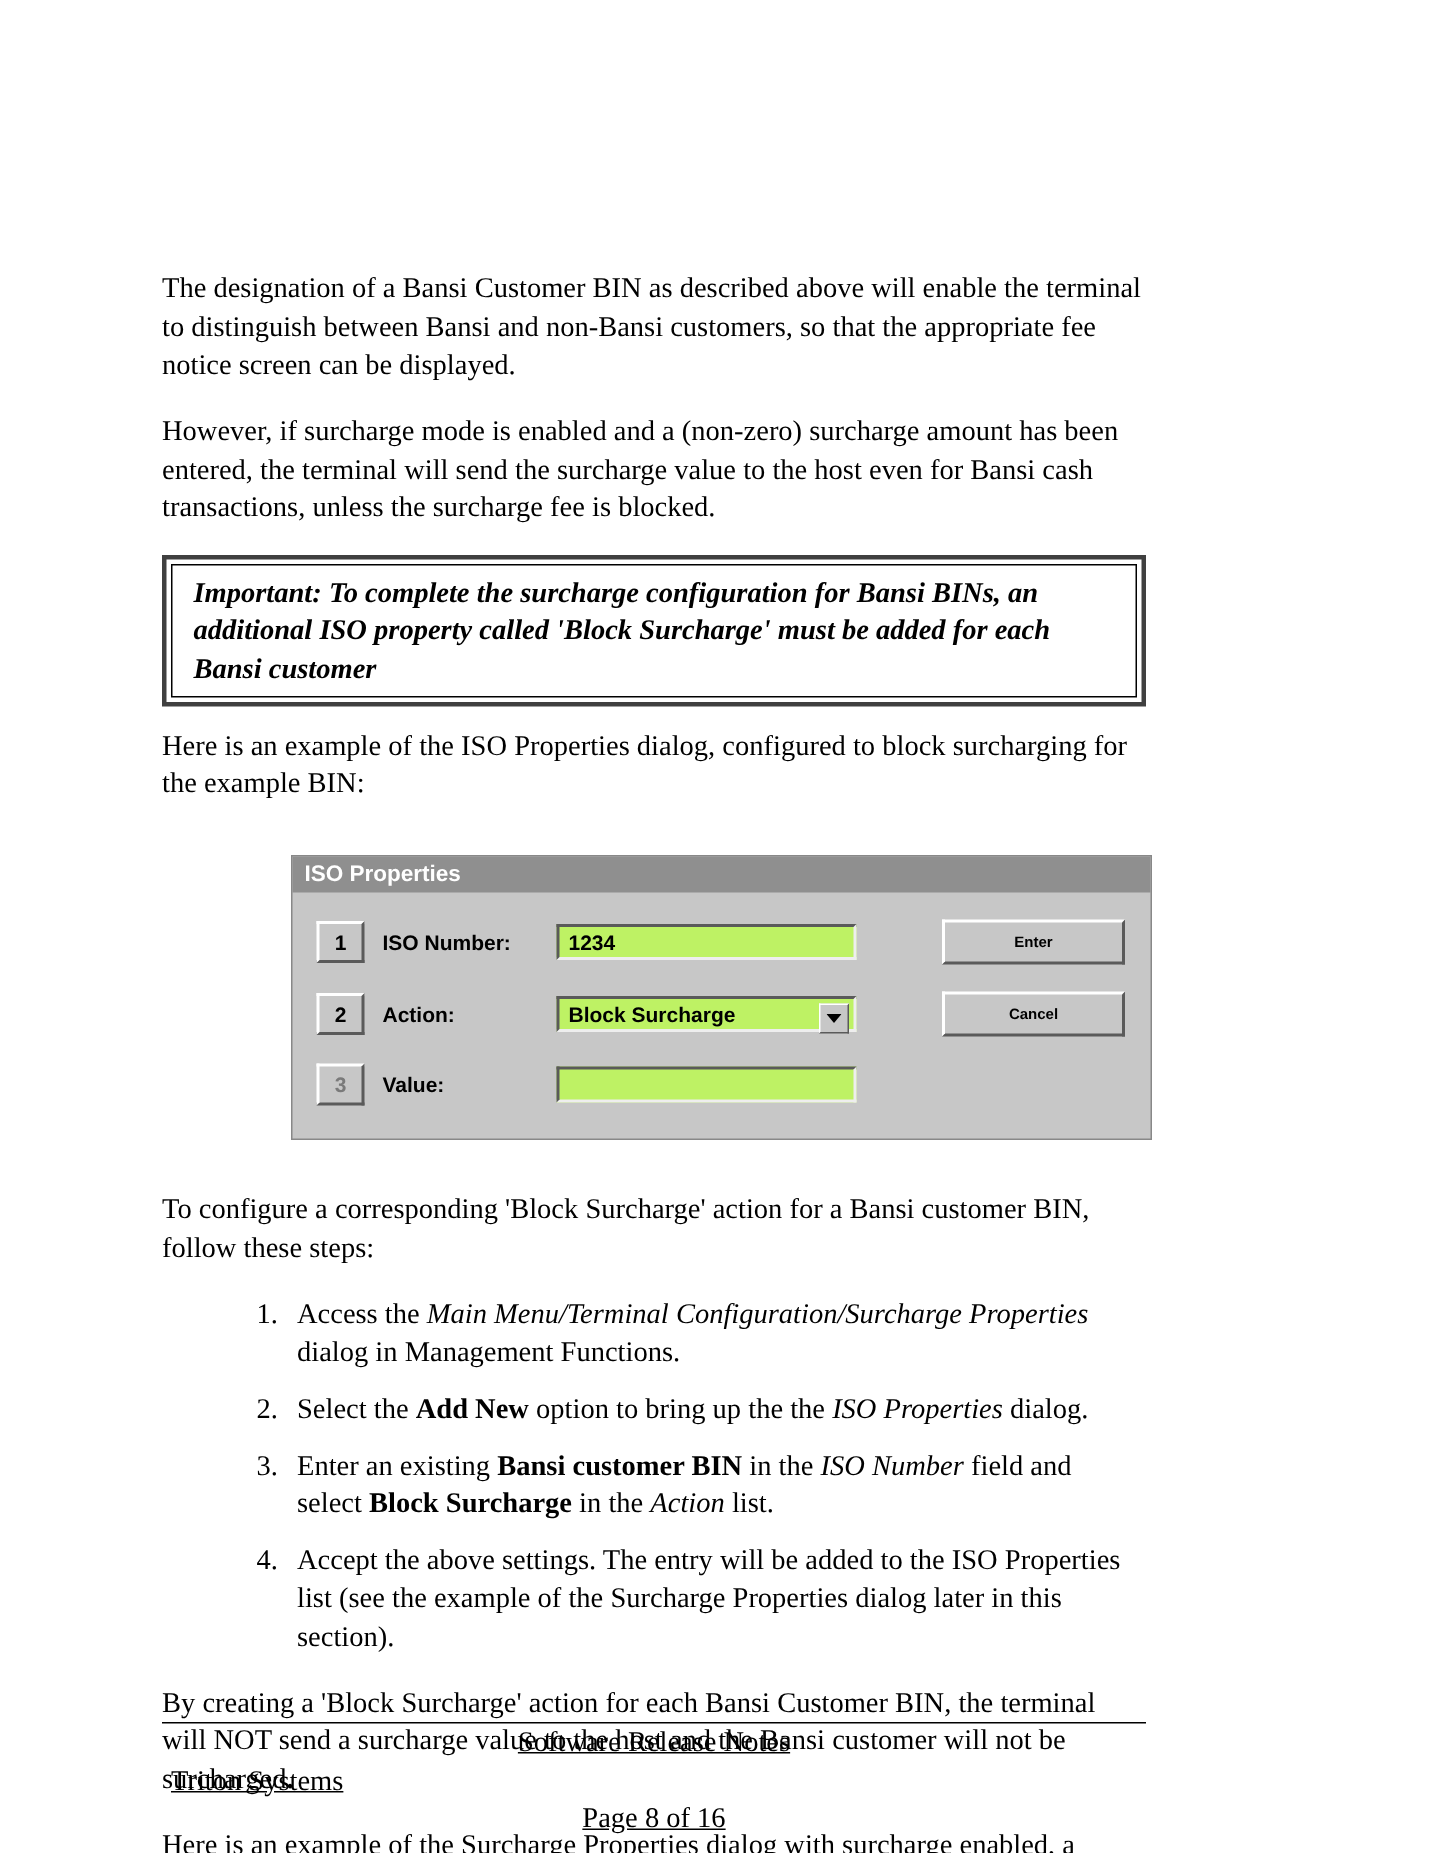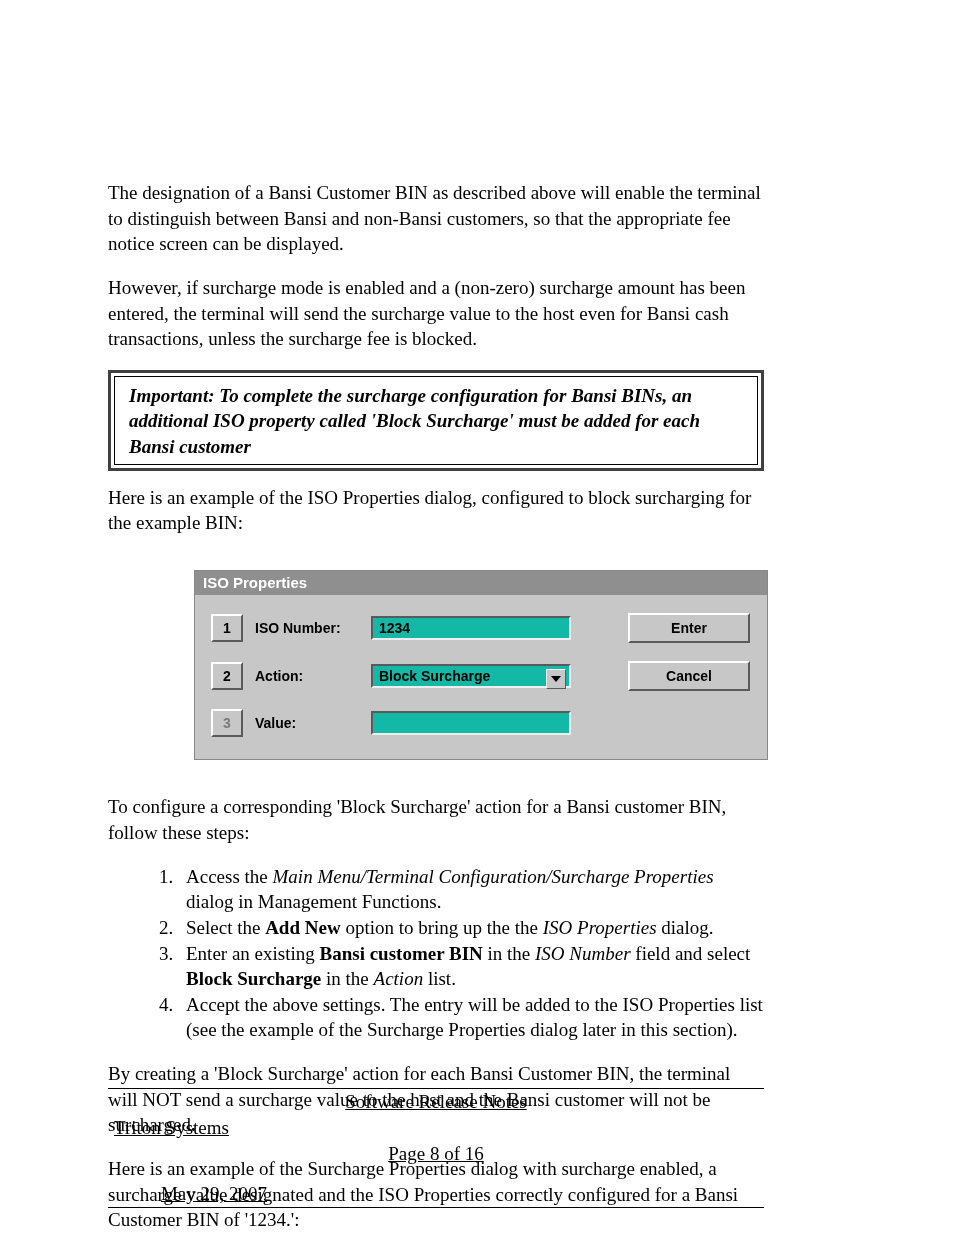--- a/index.html
+++ b/index.html
@@ -82,21 +82,21 @@
 .lbl {
   font-weight: bold;
   width: 116px;
 }
 .field-col {
   width: 206px;
 }
 .input {
   width: 200px;
   height: 24px;
-  background: #14b8a6;
+  background: #bef264;
   border-top: 2px solid #5a5a5a;
   border-left: 2px solid #5a5a5a;
   border-right: 2px solid #eee;
   border-bottom: 2px solid #eee;
   padding: 0 6px;
   box-sizing: border-box;
   font-family: Tahoma, Arial, sans-serif;
   font-weight: bold;
   font-size: 14px;
   line-height: 20px;
@@ -129,34 +129,34 @@
 .big-btn {
   width: 118px;
   height: 26px;
   background: #c7c7c7;
   border-top: 2px solid #fff;
   border-left: 2px solid #fff;
   border-right: 2px solid #5a5a5a;
   border-bottom: 2px solid #5a5a5a;
   font-weight: bold;
   font-family: Tahoma, Arial, sans-serif;
-  font-size: 14px;
+  font-size: 10px;
   display: flex;
   align-items: center;
   justify-content: center;
 }
 
 
 ol.steps {
   margin: 0 0 18px 0;
   padding-left: 70px;
 }
 ol.steps li {
   padding-left: 8px;
-  margin: 0;
+  margin: 12px;
 }
 .emph { font-style: italic; }
 .strong { font-weight: bold; }
 
 
 .footer {
   position: absolute;
   left: 108px;
   right: 108px;
   bottom: 27px;

